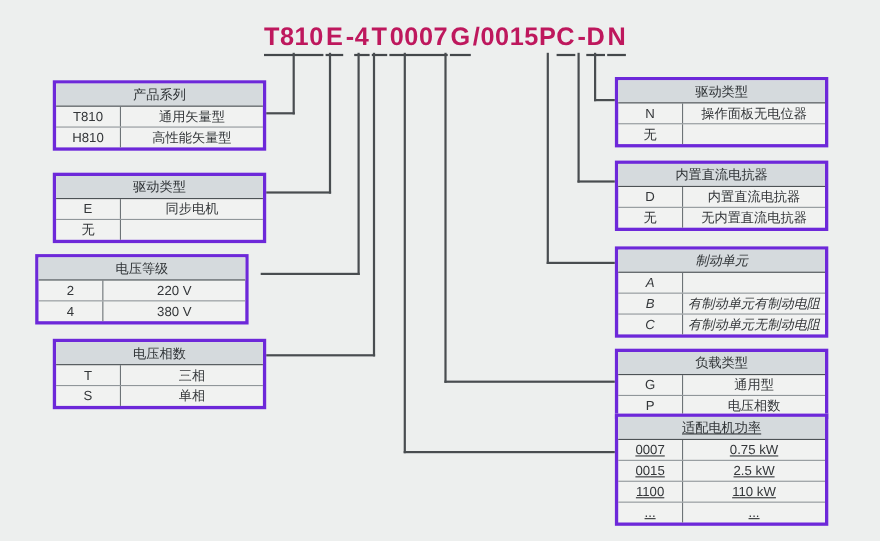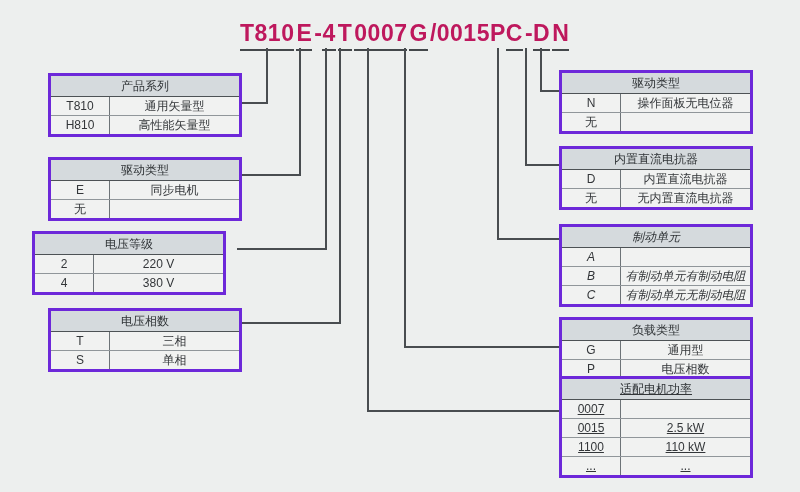--- a/index.html
+++ b/index.html
@@ -164,20 +164,21 @@
   <div class="trow">
     <div class="c1">P</div>
     <div class="c2">电压相数</div>
   </div>
 </div>
 
 <div class="tbl" style="left:559px;top:376px;text-decoration:underline;">
   <div class="tbl-h">适配电机功率</div>
   <div class="trow">
     <div class="c1">0007</div>
+    <div class="c2">0.75 kW</div>
   </div>
   <div class="trow">
     <div class="c1">0015</div>
     <div class="c2">2.5 kW</div>
   </div>
   <div class="trow">
     <div class="c1">1100</div>
     <div class="c2">110 kW</div>
   </div>
   <div class="trow">

